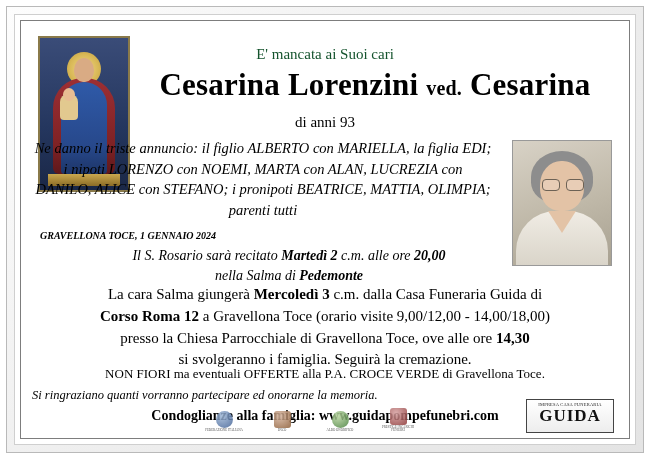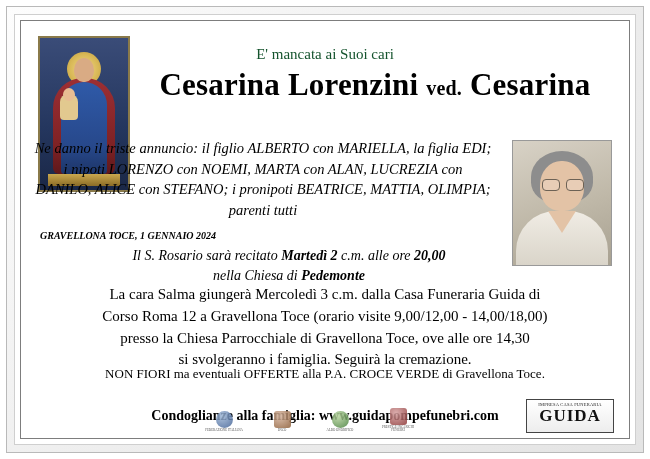--- a/index.html
+++ b/index.html
@@ -223,21 +223,21 @@
   }
   .rosario b { font-weight: bold; }
   .salma {
     position: absolute;
     left: 16px; right: 16px;
     top: 262px;
     font-size: 15px;
     text-align: center;
     line-height: 1.45;
   }
-  .salma b { font-weight: normal; }
+  .salma b { font-weight: bold; }
   .fiori {
     position: absolute;
     left: 16px; right: 16px;
     top: 344px;
     font-size: 13px;
     text-align: center;
   }
   .ringraziano {
     position: absolute;
     left: 10px;
@@ -342,39 +342,41 @@
     </div>
 
     <div class="line1">E' mancata ai Suoi cari</div>
 
     <div class="name">
       <span>Cesarina  Lorenzini</span>
       <span class="ved">ved.</span>
       <span>Cesarina</span>
     </div>
 
+    <div class="age">di anni 93</div>
 
     <div class="annuncio">Ne danno il triste annuncio: il figlio ALBERTO con MARIELLA, la figlia EDI; i nipoti LORENZO con NOEMI, MARTA con ALAN, LUCREZIA con DANILO, ALICE con STEFANO; i pronipoti BEATRICE, MATTIA, OLIMPIA; parenti tutti</div>
 
     <div class="place-date">GRAVELLONA TOCE, 1 GENNAIO 2024</div>
 
     <div class="rosario">
       <span>Il S. Rosario sarà recitato </span><b>Martedì 2</b><span> c.m. alle ore </span><b>20,00</b><br>
-      <span>nella Chiesa di </span><b>Pedemonte</b>
+      <span>nella Salma di </span><b>Pedemonte</b>
     </div>
 
     <div class="salma">
       <span>La cara Salma giungerà </span><b>Mercoledì 3</b><span> c.m. dalla Casa Funeraria Guida di</span><br>
       <b>Corso Roma 12</b><span> a Gravellona Toce (orario visite 9,00/12,00 - 14,00/18,00)</span><br>
       <span>presso la Chiesa Parrocchiale di Gravellona Toce, ove alle ore </span><b>14,30</b><br>
       <span>si svolgeranno i famiglia. Seguirà la cremazione.</span>
     </div>
 
     <div class="fiori">NON FIORI ma eventuali OFFERTE alla P.A. CROCE VERDE di Gravellona Toce.</div>
 
+    <div class="ringraziano">Si ringraziano quanti vorranno partecipare ed onorarne la memoria.</div>
 
     <div class="condoglianze">Condoglianze alla famiglia: www.guidapompefunebri.com</div>
 
     <div class="logos">
       <div class="logo l1">
         <span class="mark"></span>
         <span>FEDERAZIONE ITALIANA</span>
       </div>
       <div class="logo l2">
         <span class="mark"></span>

